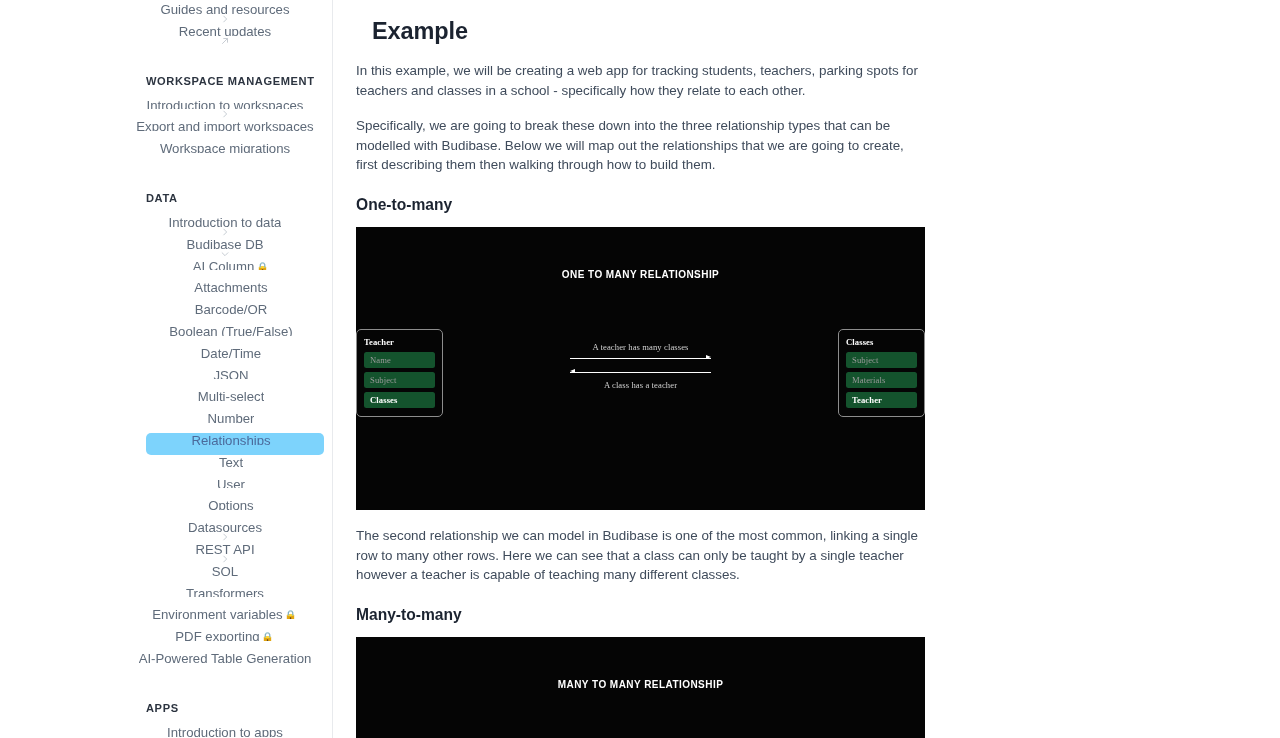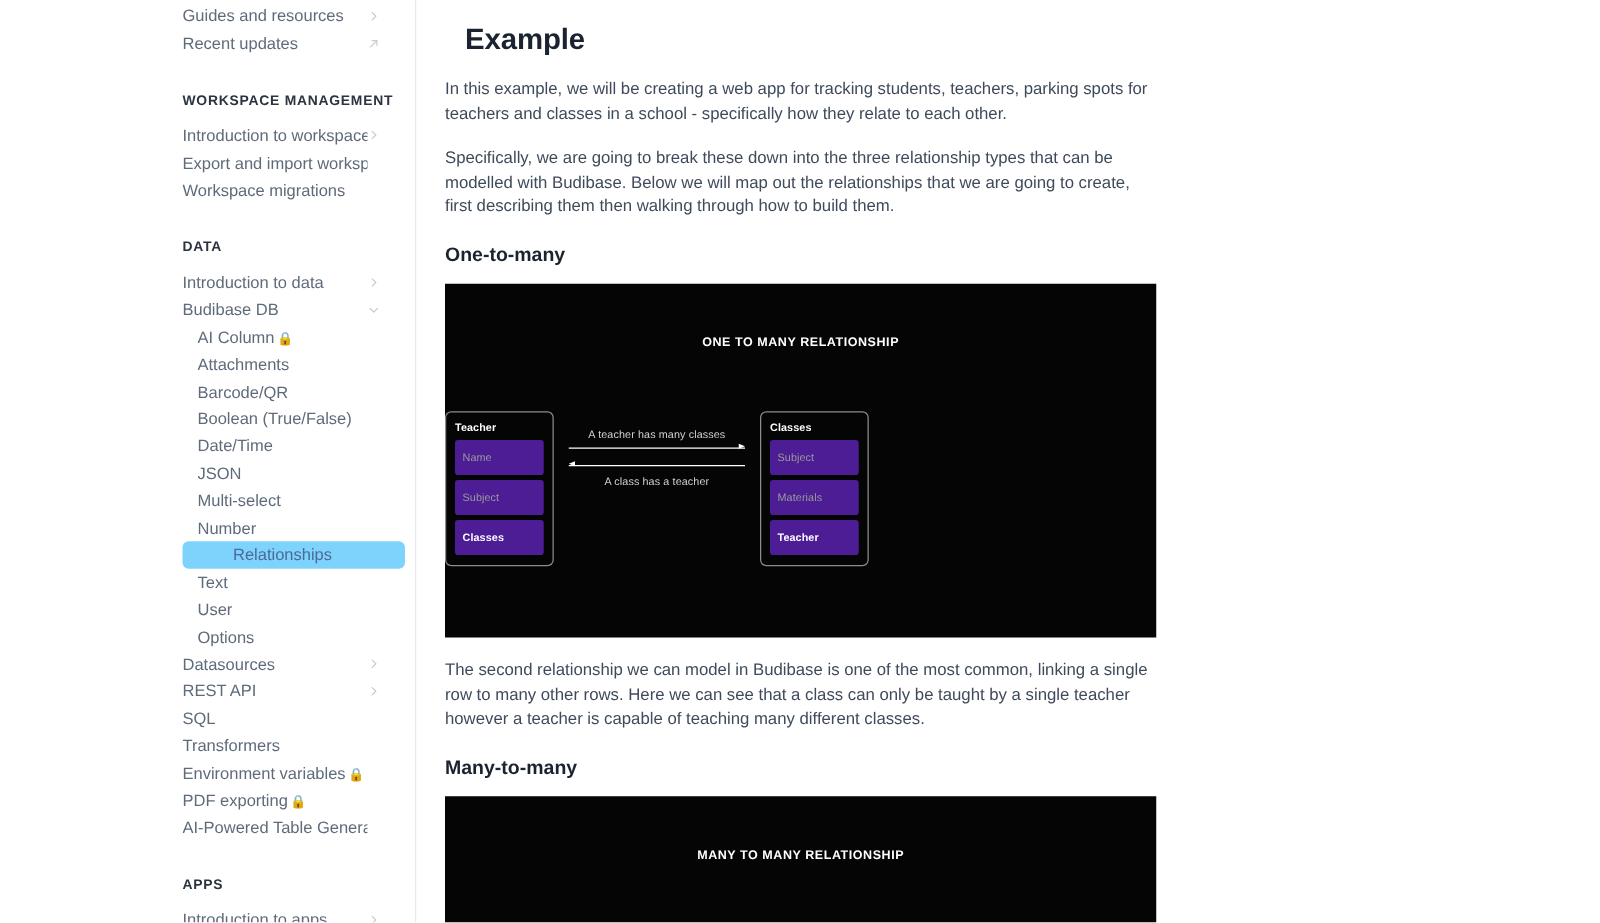--- a/index.html
+++ b/index.html
@@ -25,20 +25,21 @@
   }
   .nav-item {
     display: flex; align-items: center;
     height: 21.8px;
     font-size: 13.2px;
     color: #5f6b7a;
     padding-right: 20px;
     width: 178px;
     cursor: pointer;
     white-space: nowrap;
+    flex-direction: column;
   }
   .nav-item .lbl { flex: 1 1 auto; overflow: hidden; }
   .nav-item .chev { flex: 0 0 auto; width: 10px; height: 10px; opacity: .55; display:flex; align-items:center; justify-content:center;}
   .nav-item.child { padding-left: 12px; }
   .nav-item.active {
     background: #7dd3fc;
     color: #4b6a9b;
     border-radius: 5px;
     width: 178px;
     padding-left: 12px;
@@ -105,40 +106,40 @@
   .fig-title {
     position: absolute; top: 0; left: 0; right: 0;
     text-align: center;
     color: #fff;
     font-weight: bold;
     font-size: 10px;
     letter-spacing: .45px;
   }
   .fig-body {
     position: absolute; left: 0; right: 0;
-    display: flex; align-items: flex-start; justify-content: flex-start;
+    display: flex; align-items: flex-start; justify-content: space-between; font-family: Liberation Serif, serif;
   }
   .card {
     width: 87px;
     border: 1.4px solid #8d8d8d;
     border-radius: 5px;
     background: #050505;
     padding: 7px 7px 8px 7px;
   }
   .card-title {
     color: #ffffff;
     font-weight: bold;
     font-size: 8.6px;
     margin-bottom: 5px;
     letter-spacing: .1px;
   }
   .field {
-    background: #4c1d95;
+    background: #14532d;
     border-radius: 2.5px;
-    height: 28px;
+    height: 16px;
     display: flex; align-items: center;
     padding-left: 6px;
     margin-bottom: 4px;
     font-size: 8.6px;
     color: #9a9a9a;
     letter-spacing: .1px;
   }
   .field:last-child { margin-bottom: 0; }
   .field.hl { color: #ffffff; font-weight: bold; }
 

